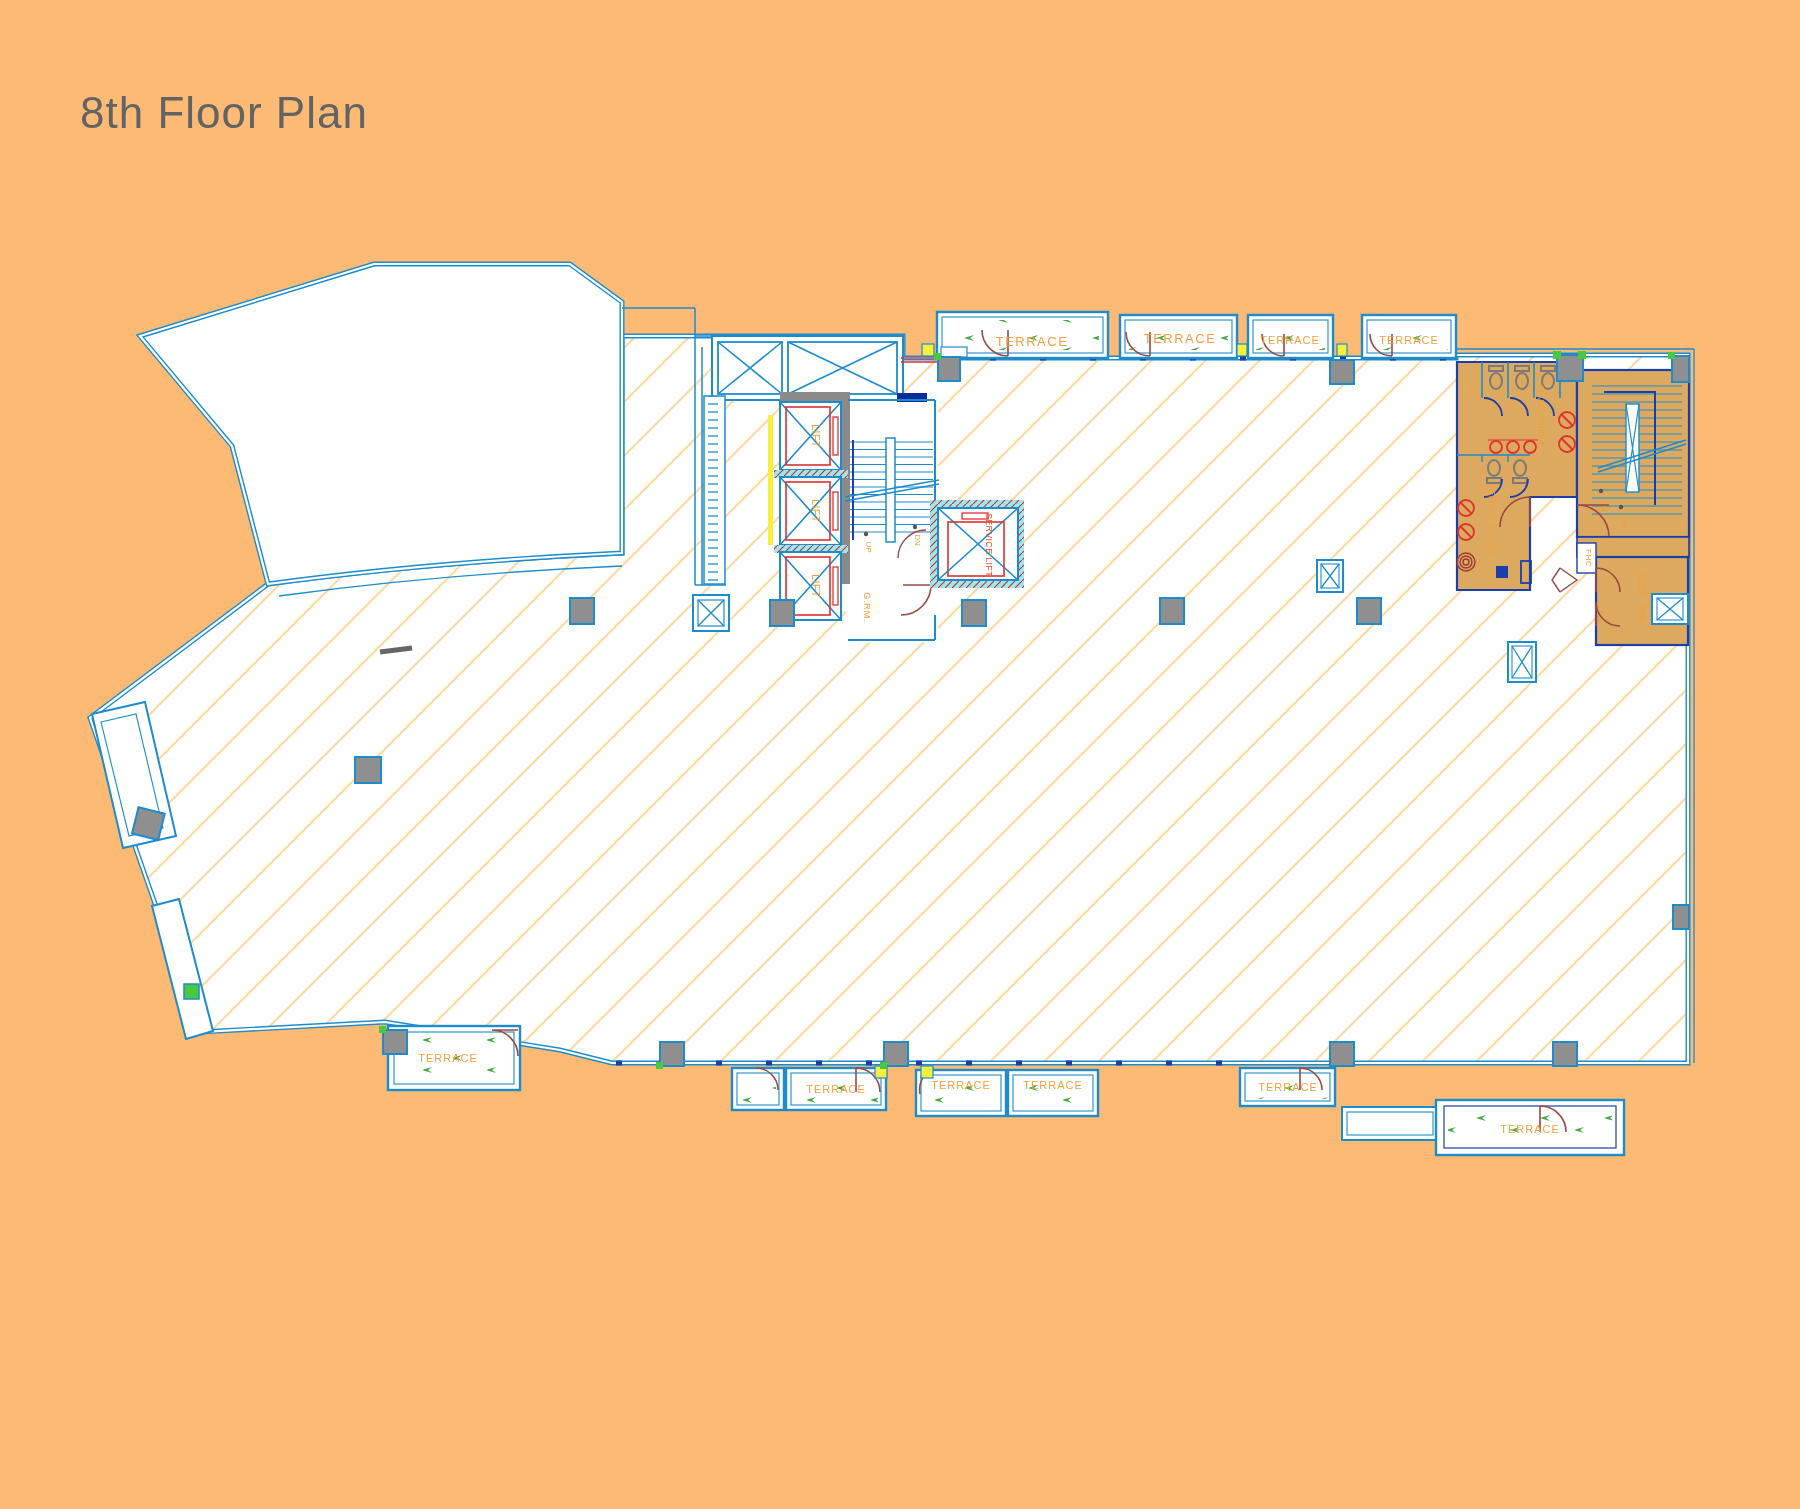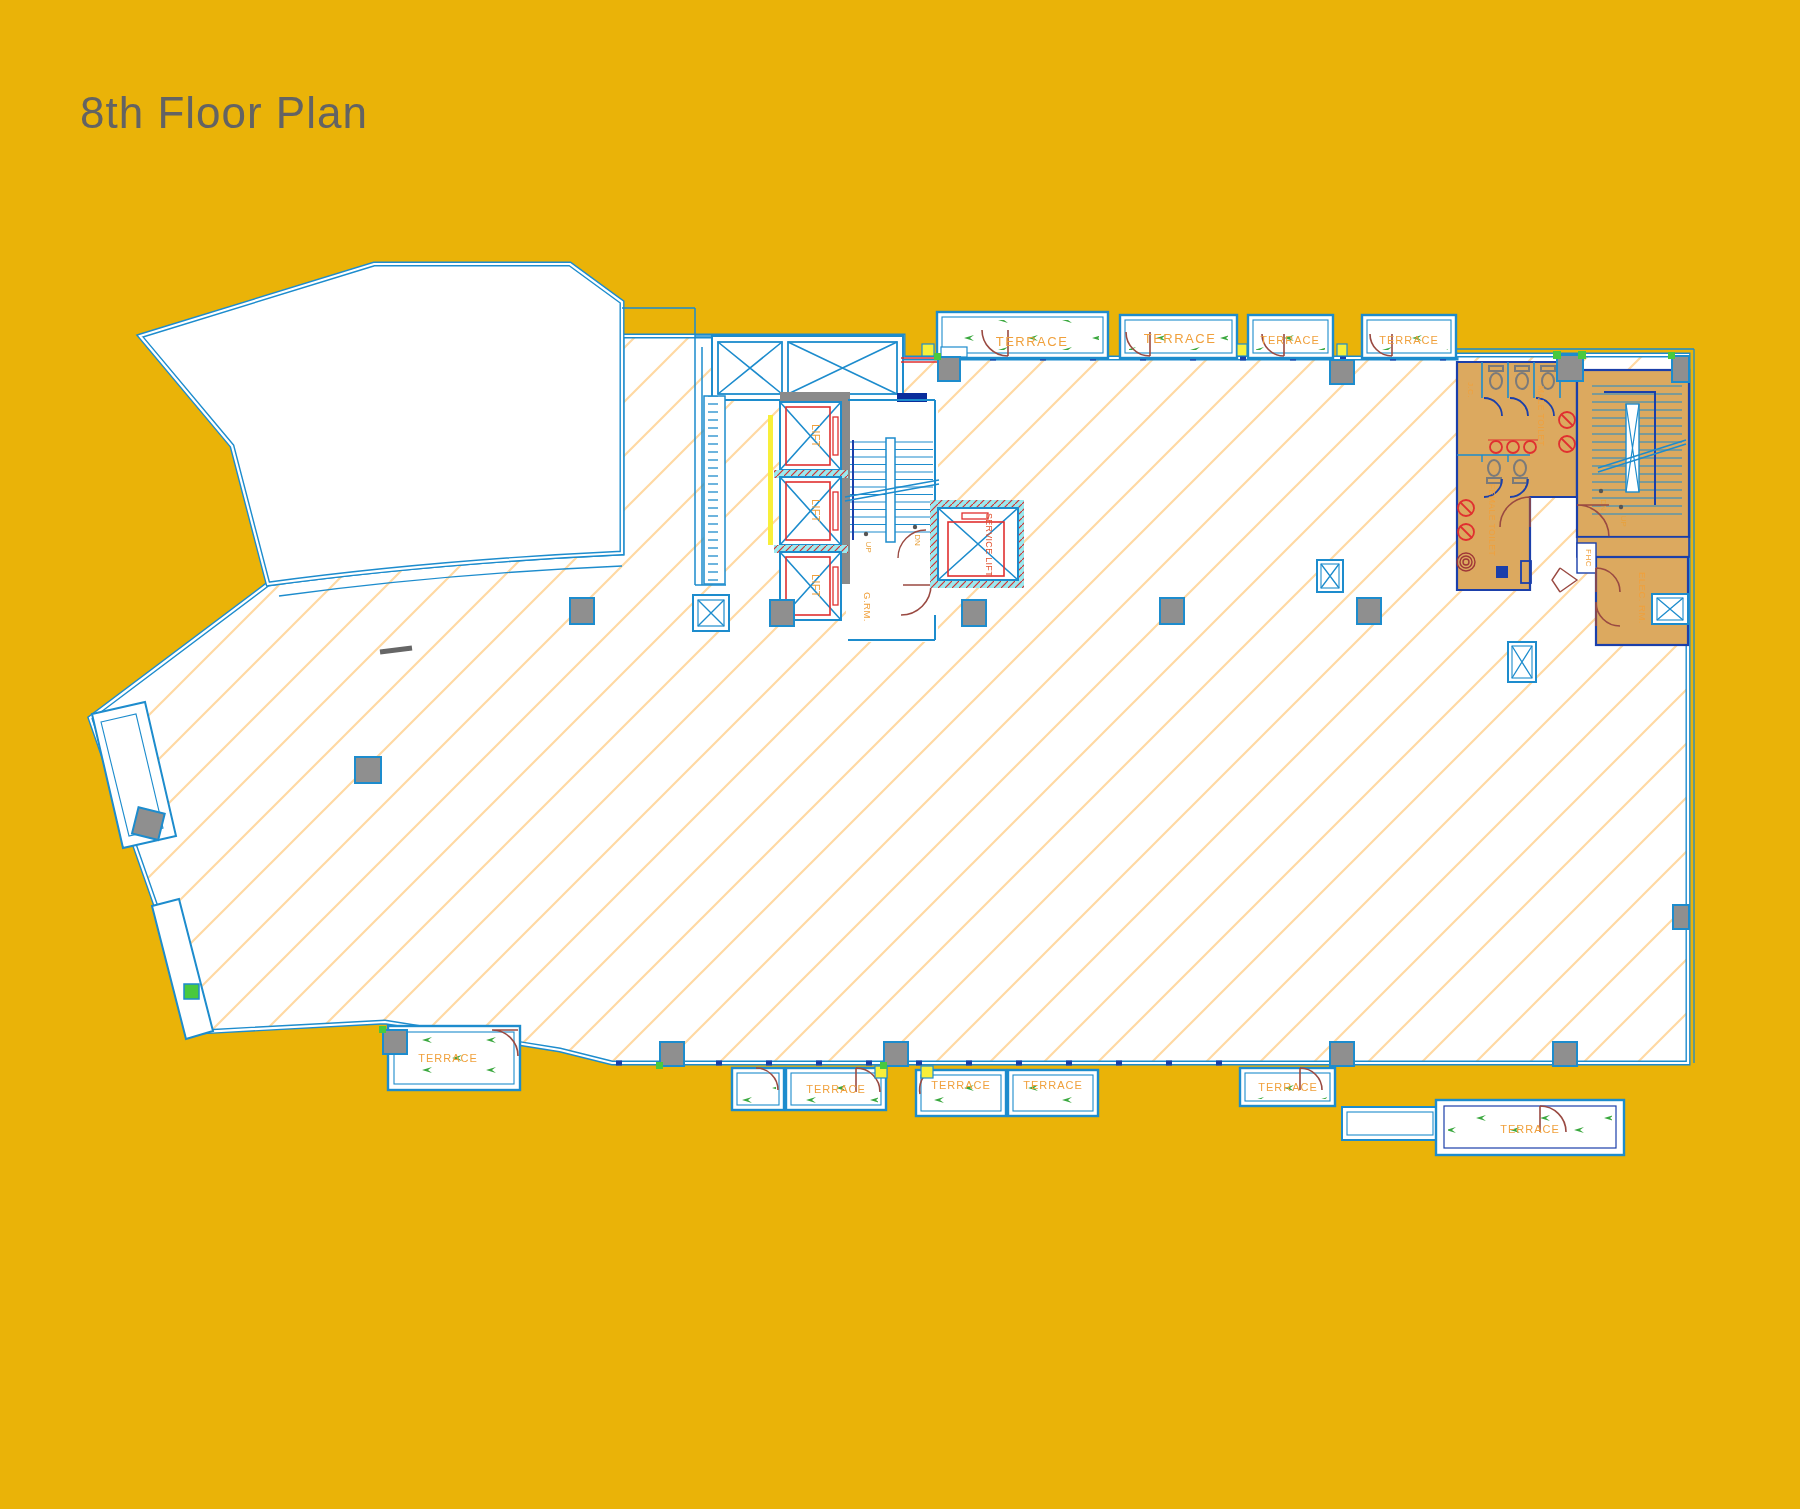--- a/index.html
+++ b/index.html
@@ -1,16 +1,16 @@
 <!DOCTYPE html>
 <html><head>
 <meta charset="utf-8">
 <style>
   html,body{margin:0;padding:0;background:#ffffff;}
-  .canvas{position:relative;width:1800px;height:1509px;background:#eab308;overflow:hidden;
+  .canvas{position:relative;width:1800px;height:1509px;background:#fdba74;overflow:hidden;
           font-family:"Liberation Sans", sans-serif;}
   .plan-title{position:absolute;left:80px;top:88px;font-size:44px;font-weight:500;
               letter-spacing:1px;color:#636363;}
   svg text{font-family:"Liberation Sans", sans-serif;}
   .tlabel{fill:#f0a03c;font-size:13px;letter-spacing:1.5px;}
   .tlabel-sm{fill:#f0a03c;font-size:11px;letter-spacing:1px;}
   .rlabel{fill:#f0a03c;font-size:9.5px;letter-spacing:.5px;}
   .updn{fill:#e8a13c;font-size:8px;}
   .liftlabel{fill:#f0a03c;font-size:10.5px;letter-spacing:.5px;}
   .svclabel{fill:#e0512e;font-size:9px;letter-spacing:.3px;}

